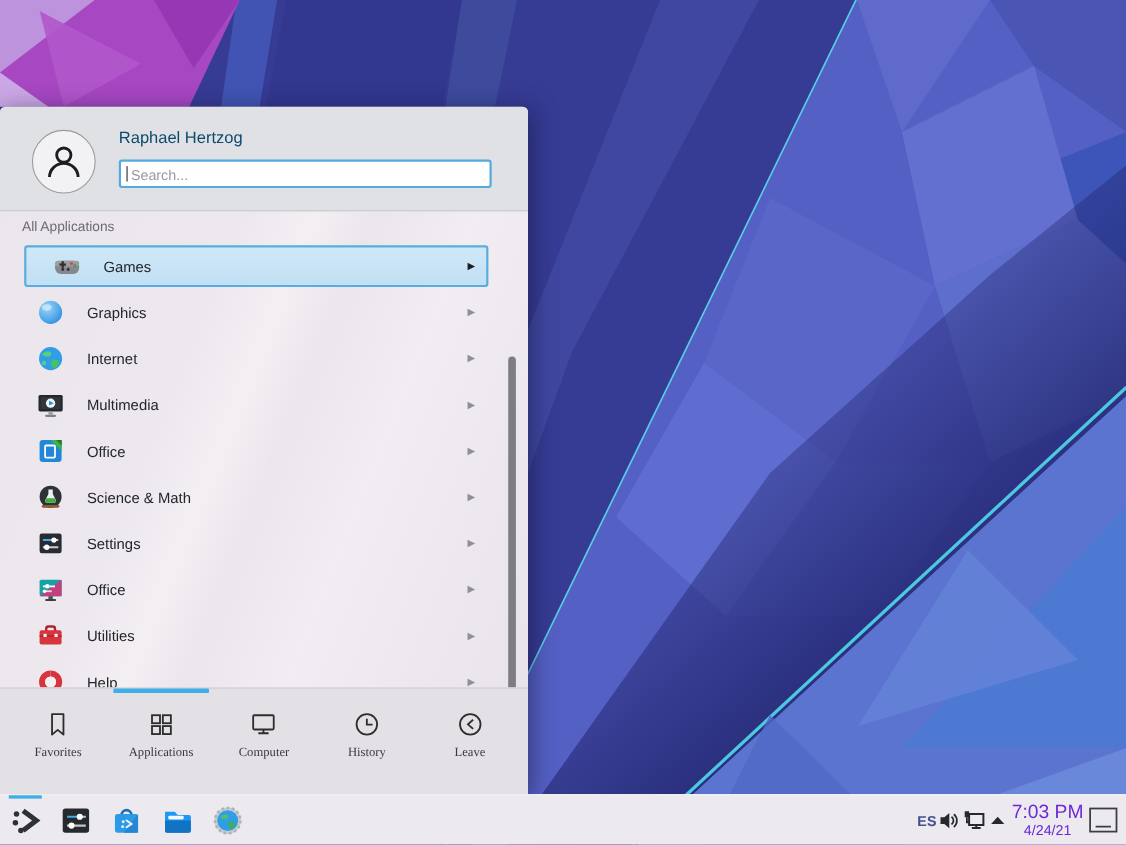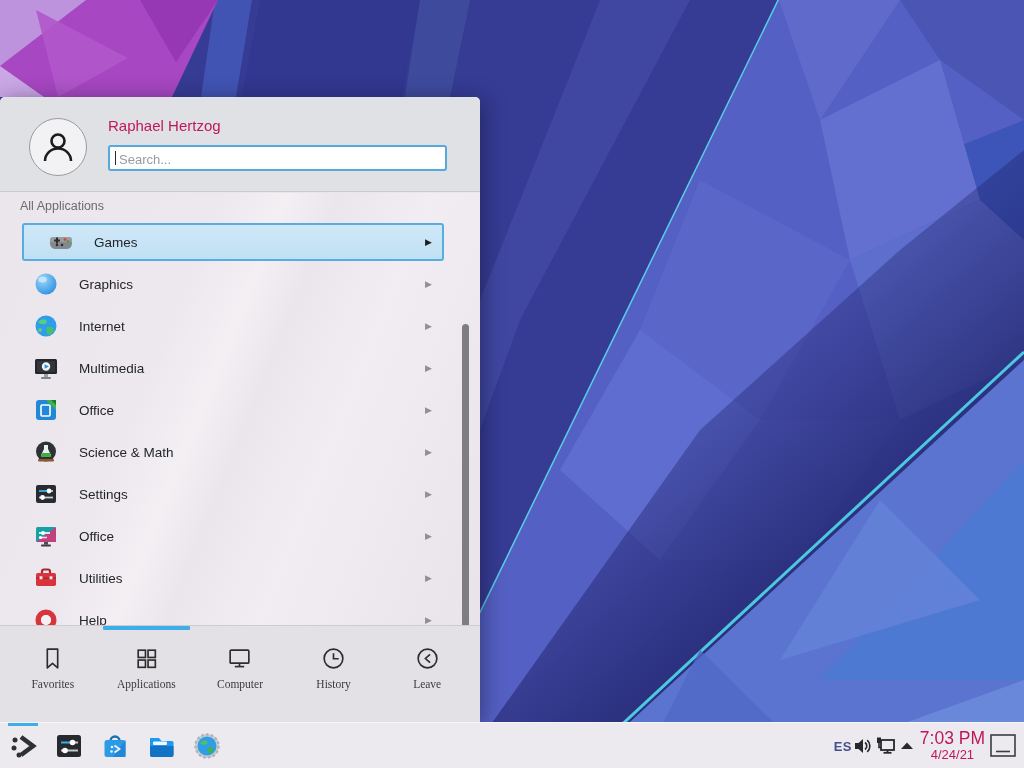--- a/index.html
+++ b/index.html
@@ -8,21 +8,21 @@
   #wallpaper{position:absolute;left:0;top:0;width:1024px;height:768px;}
 
   
   #menu{position:absolute;left:0;top:97px;width:480px;height:625px;
     background:#ebe6ec;border-radius:5px 5px 0 0;
     box-shadow:2px 4px 22px rgba(15,15,40,.5);overflow:hidden;}
   #menu-header{position:absolute;left:0;top:0;width:100%;height:95px;
     background:#e0e1e4;border-bottom:1px solid #cccad0;box-sizing:border-box;}
   #avatar{position:absolute;left:29px;top:21px;width:56px;height:56px;border-radius:50%;
     background:#f2f1f3;border:1px solid #9b9b9e;display:flex;align-items:center;justify-content:center;}
-  #username{position:absolute;left:108px;top:20px;font-size:15px;color:#be185d;}
+  #username{position:absolute;left:108px;top:20px;font-size:15px;color:#0c4a6e;}
   #searchbox{position:absolute;left:108px;top:48px;width:339px;height:26px;
     background:#ffffff;border:2px solid #55a9dd;border-radius:3px;box-sizing:border-box;}
   #searchbox input{position:absolute;left:7px;top:0;width:320px;height:22px;border:none;outline:none;
     font-size:13px;color:#737373;background:transparent;font-family:inherit;}
   #searchbox input::placeholder{color:#9a9aa0;opacity:1;}
   #search-caret{position:absolute;left:5px;top:4px;width:1px;height:14px;background:#2a2a2a;}
 
   #menu-list{position:absolute;left:0;top:96px;width:100%;height:432px;overflow:hidden;
     background:linear-gradient(112deg,#ebe5ec 0%,#ede8ee 34%,#f3eff3 44%,#ebe6ec 52%,#f1edf2 66%,#e9e3ea 100%);}
   #section-label{position:absolute;left:20px;top:6px;font-size:12.5px;color:#6c6c70;}
@@ -44,21 +44,21 @@
 
   
   #taskbar{position:absolute;left:0;bottom:0;width:1024px;height:46px;background:#eceaee;
     border-top:1px solid #f6f5f7;box-sizing:border-box;}
   #task-apps{position:absolute;left:8px;top:0;height:46px;display:flex;align-items:center;gap:16px;}
   .app{width:30px;height:30px;display:flex;align-items:center;justify-content:center;}
   #launcher-active{position:absolute;left:8px;top:0;width:30px;height:3px;background:#3daee9;}
   #tray{position:absolute;right:0;top:0;height:46px;display:flex;align-items:center;gap:0;padding-right:7px;}
   #kb-layout{font-size:13px;font-weight:bold;color:#44508e;letter-spacing:.3px;}
   .trayicon{display:flex;align-items:center;justify-content:center;}
-  #clock{text-align:center;color:#be185d;line-height:1.1;margin:0 4px;}
+  #clock{text-align:center;color:#6d28d9;line-height:1.1;margin:0 4px;}
   #clock .time{font-size:17.5px;}
   #clock .date{font-size:13px;}
 </style>
 </head>
 <body>
 
 <div id="screen">
 
   <svg id="wallpaper" viewBox="0 0 1024 768">
     <defs>

